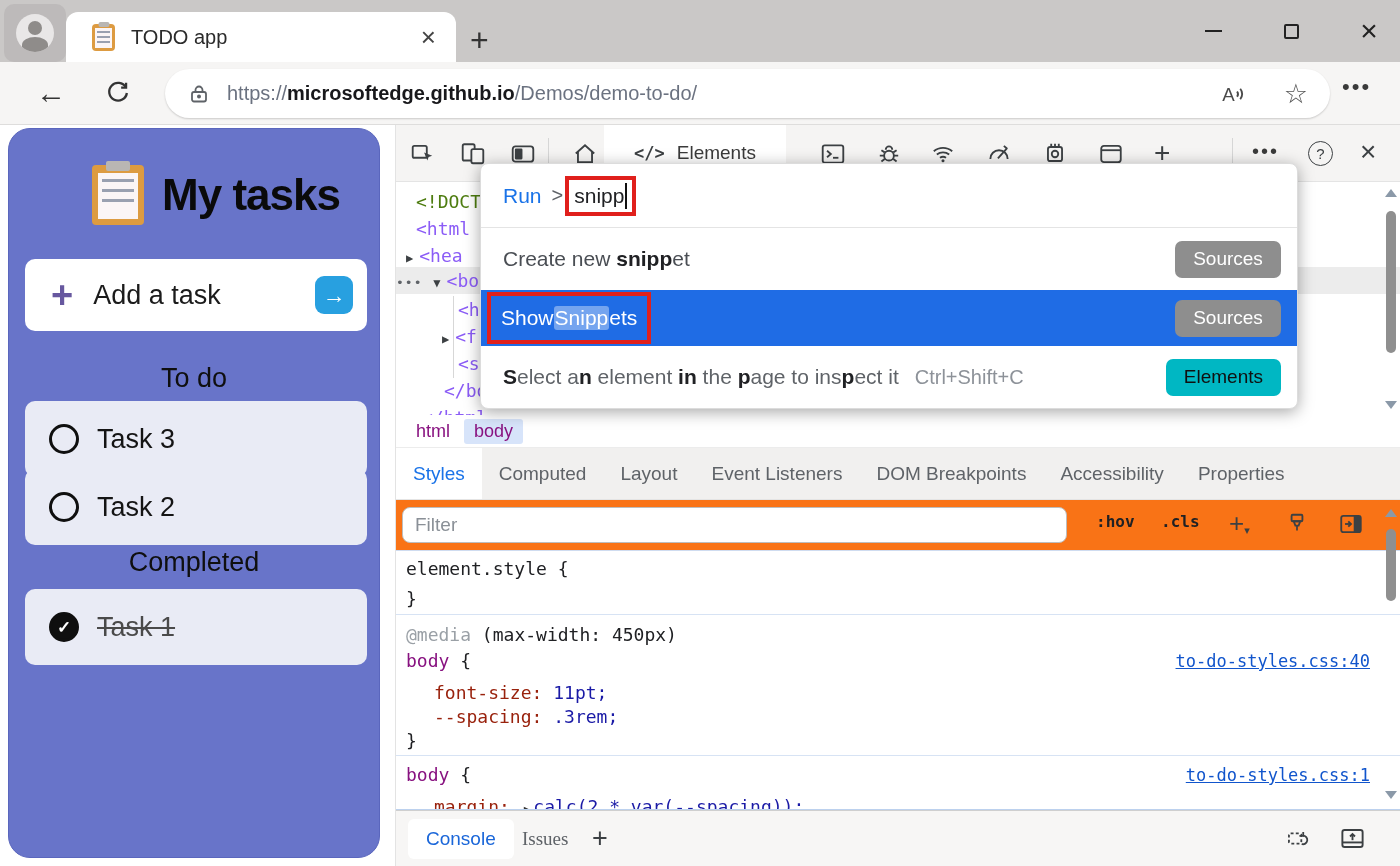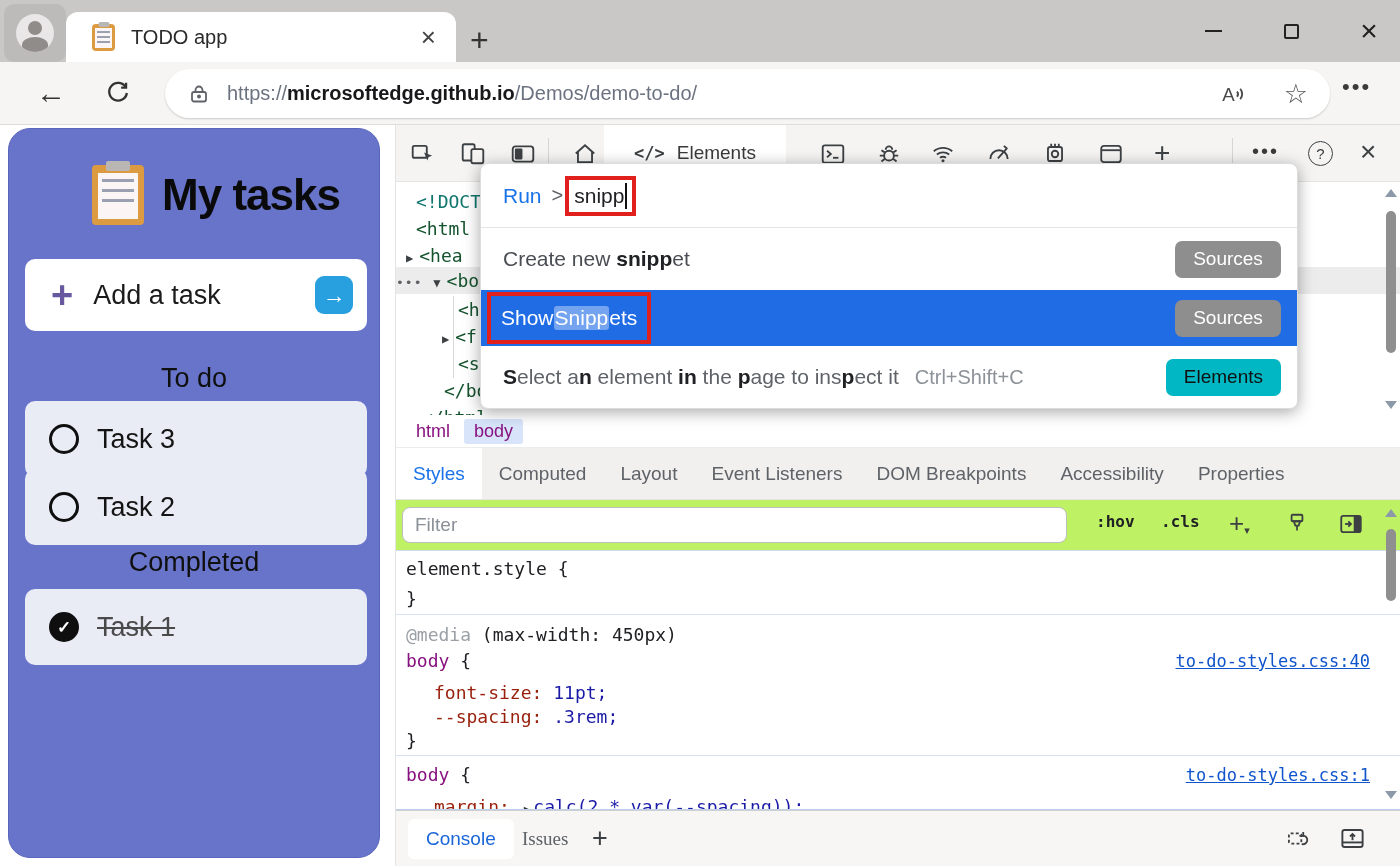--- a/index.html
+++ b/index.html
@@ -73,22 +73,22 @@
   .code-glyph { font-size:17px; color:#3c4043; font-weight:600; }
   .el-tab-label { font-size:19px; color:#3a3a3a; }
   .dt-plus { font-size:28px; font-weight:300; color:#3c4043; top:12px; }
   .dt-dots { font-size:20px; letter-spacing:2px; color:#3a3a3a; top:15px; }
   .dt-help { width:25px; height:25px; border:1.7px solid #3c4043; border-radius:50%; display:flex; align-items:center; justify-content:center; font-size:15px; color:#3c4043; }
   .dt-close { font-size:28px; font-weight:300; color:#3c4043; top:11px; }
 
   
   .dom-tree { position:absolute; left:0; top:57px; width:1005px; height:233px; overflow:hidden; font-family:"DejaVu Sans Mono",monospace; font-size:18px; }
   .dom-line { position:absolute; height:27px; line-height:27px; white-space:nowrap; }
-  .tag { color:#14532d; }
-  .doctype { color:#0f766e; }
+  .tag { color:#8b5cf6; }
+  .doctype { color:#4d7c0f; }
   .tri { font-size:12px; color:#3c4043; margin-right:6px; }
   .dom-hl { position:absolute; left:0; top:85px; width:100%; height:27px; background:#ececec; }
   .dom-dots { color:#5f6368; font-size:13px; letter-spacing:1px; }
   .guide { position:absolute; left:57px; top:114px; height:82px; border-left:1px solid #d7d7d7; }
 
   
   .sbar { position:absolute; width:17px; display:flex; flex-direction:column; align-items:center; }
   .sb-up { width:0; height:0; border-left:6px solid transparent; border-right:6px solid transparent; border-bottom:8px solid #8b99a8; }
   .sb-down { width:0; height:0; border-left:6px solid transparent; border-right:6px solid transparent; border-top:8px solid #8b99a8; }
   .sb-thumb { width:10px; border-radius:5px; background:#8f8f8f; }
@@ -97,21 +97,21 @@
   .crumbs { position:absolute; left:0; top:290px; width:100%; height:33px; background:#fff; border-bottom:1px solid #ececec; display:flex; align-items:center; padding-left:10px; gap:4px; font-size:18px; }
   .crumb { color:#881280; padding:2px 10px; }
   .crumb.sel { background:#d7e4fa; border-radius:3px; }
 
   
   .stabs { position:absolute; left:0; top:323px; width:100%; height:52px; background:#f1f0ef; border-bottom:1px solid #e4e4e4; display:flex; align-items:stretch; font-size:19px; color:#5f6368; }
   .stab { display:flex; align-items:center; padding:0 17px; }
   .stab.active { background:#fff; color:#1a73e8; }
 
   
-  .frow { position:absolute; left:0; top:375px; width:100%; height:50px; background:#bef264; }
+  .frow { position:absolute; left:0; top:375px; width:100%; height:50px; background:#f97316; }
   .filter-input { position:absolute; left:6px; top:7px; width:665px; height:36px; border:1px solid #bdbdbd; border-radius:8px; font-size:19px; color:#202124; padding:0 12px; outline:none; font-family:"Liberation Sans",sans-serif; }
   .filter-input::placeholder { color:#8a9097; }
   .ftgl { position:absolute; top:12px; font-family:"DejaVu Sans Mono",monospace; font-size:16px; font-weight:700; color:#202124; }
   .fplus { position:absolute; top:8px; font-size:26px; font-weight:300; color:#3c4043; }
   .fcaret { font-size:11px; color:#3c4043; vertical-align:-2px; }
   .fic { position:absolute; top:11px; }
 
   
   .spane { position:absolute; left:0; top:425px; width:100%; height:260px; overflow:hidden; border-top:1px solid #cfdcf0; border-bottom:1px solid #bcd1ee; font-family:"DejaVu Sans Mono",monospace; font-size:18px; background:#fff; }
   .sline { position:absolute; left:10px; height:24px; line-height:24px; white-space:nowrap; color:#202124; }

